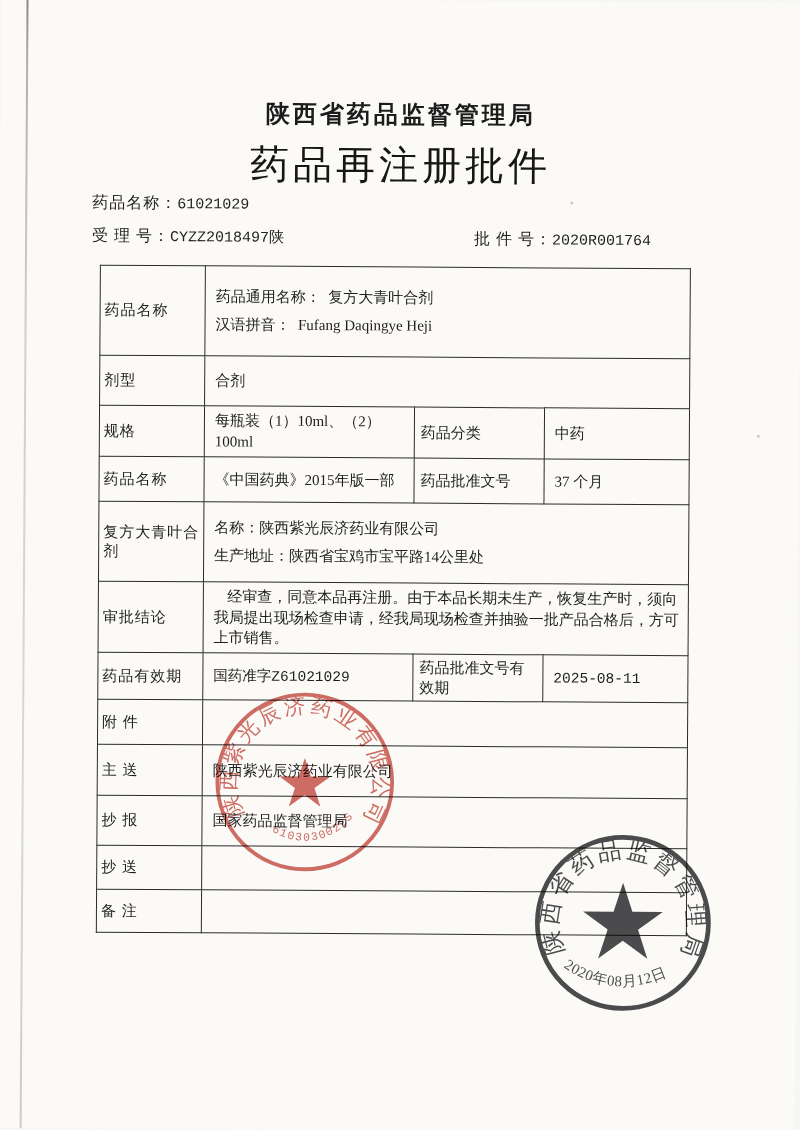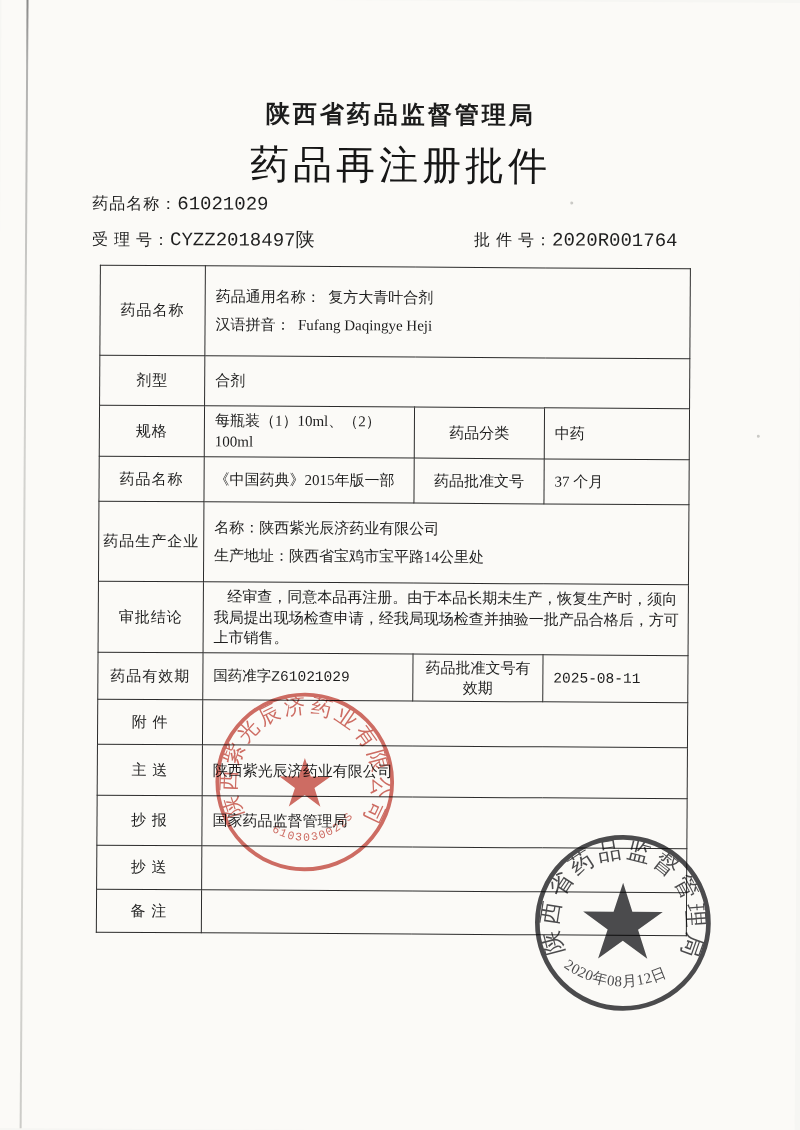--- a/index.html
+++ b/index.html
@@ -28,33 +28,33 @@
     font-family:"Liberation Sans","DejaVu Sans",sans-serif;
     font-weight:bold;font-size:24px;letter-spacing:3px;color:#1c1c1c;
   }
   .doc-title{
     position:absolute;left:0;top:138px;width:800px;text-align:center;
     font-size:39px;letter-spacing:4px;color:#161616;
     font-family:"Liberation Serif","DejaVu Serif",serif;
   }
   .meta-line{position:absolute;font-size:16px;color:#1f1f1f;}
   .meta-label{letter-spacing:1px;}
-  .meta-value{font-family:"Liberation Mono","DejaVu Sans Mono",monospace;font-size:19px;}
+  .meta-value{font-family:"Liberation Mono","DejaVu Sans Mono",monospace;font-size:15px;}
   .m1{left:92px;top:194px;}
   .m2{left:92px;top:227px;}
   .m3{left:474px;top:228px;}
 
   table.doc{
     position:absolute;left:100px;top:266px;width:590px;
     border-collapse:collapse;table-layout:fixed;
     font-size:15px;color:#1e1e1e;
   }
   table.doc td{border:1.6px solid #2c2c2c;vertical-align:middle;overflow:hidden;}
-  td.lbl{text-align:center;letter-spacing:1px;padding:0 4px;}
-  td.lbl2{text-align:center;padding:0 6px;line-height:1.35;}
+  td.lbl{text-align:left;letter-spacing:1px;padding:0 4px;}
+  td.lbl2{text-align:left;padding:0 6px;line-height:1.35;}
   td.val{text-align:left;padding:3px 8px 3px 10px;line-height:1.4;}
   td.val .l{white-space:pre-wrap;margin:7px 0;}
   td.val.paragraph{text-indent:0.9em;line-height:1.38;padding-top:4px;padding-bottom:4px;}
   .mono{font-family:"Liberation Mono","DejaVu Sans Mono",monospace;font-size:14.5px;}
 
   
   .stamp{position:absolute;pointer-events:none;mix-blend-mode:multiply;}
   .stamp-company{left:212px;top:686px;width:192px;height:192px;opacity:.78;}
   .stamp-authority{left:534px;top:828px;width:186px;height:186px;opacity:.88;}
   .stamp-company svg text{fill:var(--stamp-color);}
@@ -112,21 +112,21 @@
       <td class="lbl2">药品分类</td>
       <td class="val">中药</td>
     </tr>
     <tr style="height:45px">
       <td class="lbl">药品名称</td>
       <td class="val">《中国药典》2015年版一部</td>
       <td class="lbl2">药品批准文号</td>
       <td class="val">37 个月</td>
     </tr>
     <tr style="height:80px">
-      <td class="lbl">药品生产企业</td>
+      <td class="lbl">复方大青叶合剂</td>
       <td class="val" colspan="3">
         <div class="l">名称：陕西紫光辰济药业有限公司</div>
         <div class="l">生产地址：陕西省宝鸡市宝平路14公里处</div>
       </td>
     </tr>
     <tr style="height:63px">
       <td class="lbl">审批结论</td>
       <td class="val paragraph" colspan="3">经审查，同意本品再注册。由于本品长期未生产，恢复生产时，须向我局提出现场检查申请，经我局现场检查并抽验一批产品合格后，方可上市销售。</td>
     </tr>
     <tr style="height:47px">

